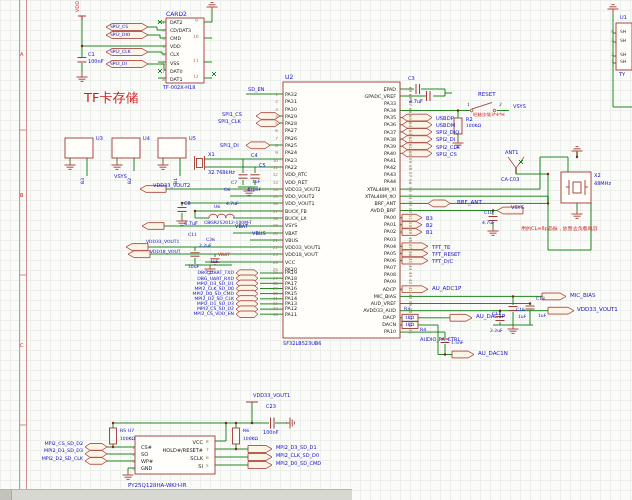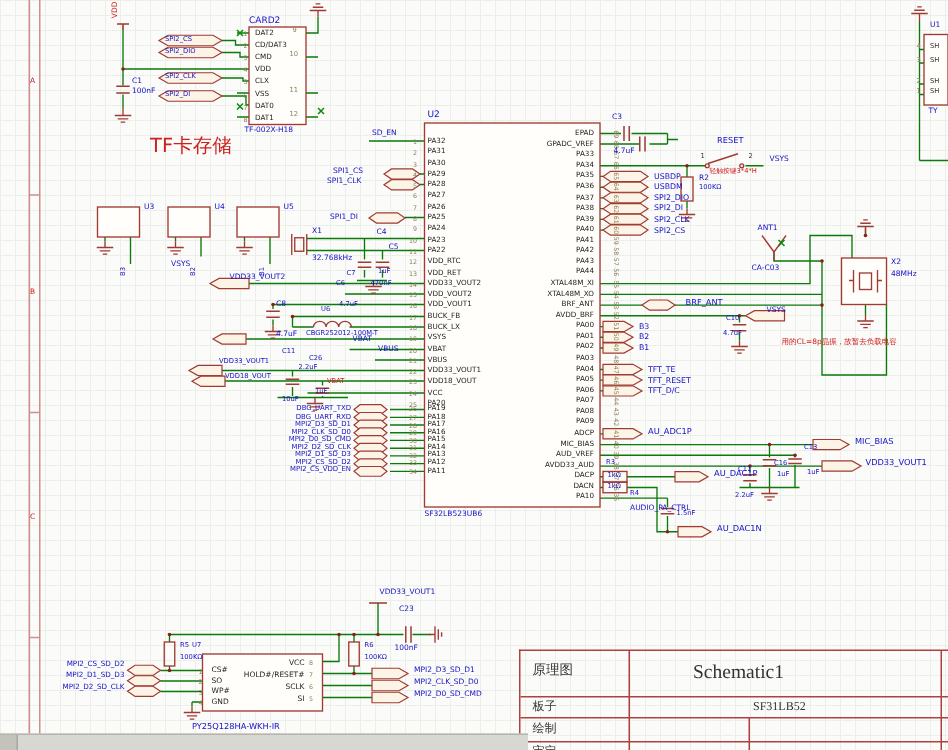--- a/index.html
+++ b/index.html
@@ -382,21 +382,21 @@
 <span class="t g f4" style="left:195px;top:19px">9</span>
 <span class="t g f4" style="left:193px;top:35px">10</span>
 <span class="t g f4" style="left:193px;top:59px">11</span>
 <span class="t g f4" style="left:193px;top:75px">12</span>
 <span class="t b f4" style="left:110px;top:24.6px">SPI2_CS</span>
 <span class="t b f4" style="left:110px;top:32.6px">SPI2_DIO</span>
 <span class="t b f4" style="left:110px;top:49.6px">SPI2_CLK</span>
 <span class="t b f4" style="left:110px;top:61.6px">SPI2_DI</span>
 <span class="t b f5" style="left:88px;top:52px">C1</span>
 <span class="t b f5" style="left:88px;top:59px">100nF</span>
-<span class="t r f13" style="left:100px;top:91px">TF卡存储</span>
+<span class="t r f13" style="left:84px;top:91px">TF卡存储</span>
 
 <span class="t b f5" style="left:96px;top:136px">U3</span>
 <span class="t b f5" style="left:143px;top:136px">U4</span>
 <span class="t b f5" style="left:189px;top:136px">U5</span>
 <span class="t b f5" style="left:114px;top:174px">VSYS</span>
 <span class="t b f4 vert" style="left:81px;top:178px">B3</span>
 <span class="t b f4 vert" style="left:128px;top:178px">B2</span>
 <span class="t b f4 vert" style="left:174px;top:178px">B1</span>
 
 <span class="t b f5" style="left:208px;top:152px">X1</span>
@@ -909,32 +909,18 @@
         <span class="nm">MPI2_D3_SD_D1</span>
       </div>
       <div class="row">
         <span class="nm">MPI2_CLK_SD_D0</span>
       </div>
       <div class="row">
         <span class="nm">MPI2_D0_SD_CMD</span>
       </div>
     </div>
 
-<div class="tbl" style="left:346px;top:433px;width:286px;height:67px">
-  <div class="tline" style="left:0;top:30px;width:286px;height:1px"></div>
-  <div class="tline" style="left:0;top:44px;width:286px;height:1px"></div>
-  <div class="tline" style="left:0;top:60px;width:286px;height:1px"></div>
-  <div class="tline" style="left:72px;top:0;width:1px;height:67px"></div>
-  <div class="tline" style="left:152px;top:44px;width:1px;height:23px"></div>
-  <div class="tline" style="left:280px;top:0;width:1px;height:67px"></div>
-  <span class="t k" style="left:8px;top:9px;font-size:9px">原理图</span>
-  <span class="t k" style="left:115px;top:7px;font-size:13px;font-family:'Liberation Serif',serif">Schematic1</span>
-  <span class="t k" style="left:8px;top:33px;font-size:8px">板子</span>
-  <span class="t k" style="left:155px;top:33px;font-size:8px;font-family:'Liberation Serif',serif">SF31LB52</span>
-  <span class="t k" style="left:8px;top:48px;font-size:8px">绘制</span>
-  <span class="t k" style="left:8px;top:63px;font-size:8px">审定</span>
-</div>
 
 <div class="scroll">
       <div class="thumb"></div>
     </div>
 
 </div>
 
 </body></html>

